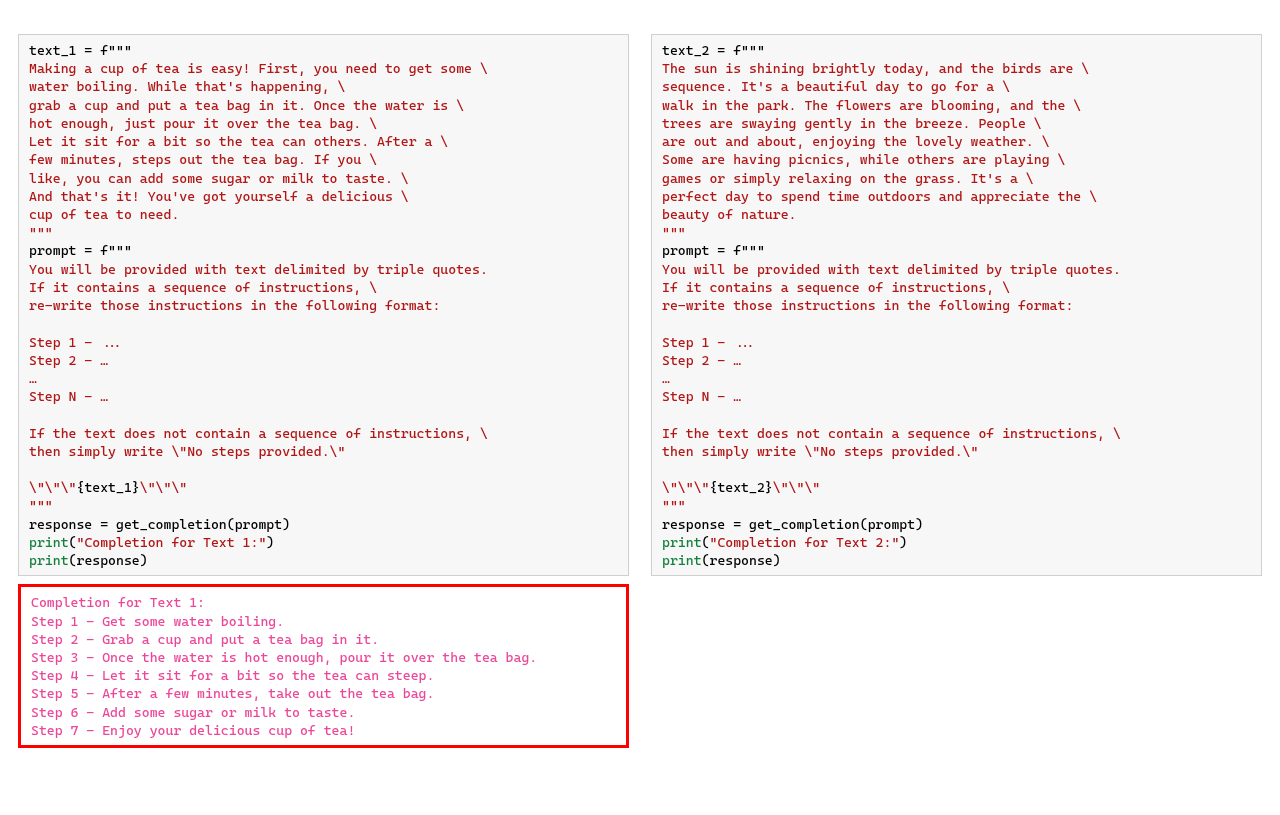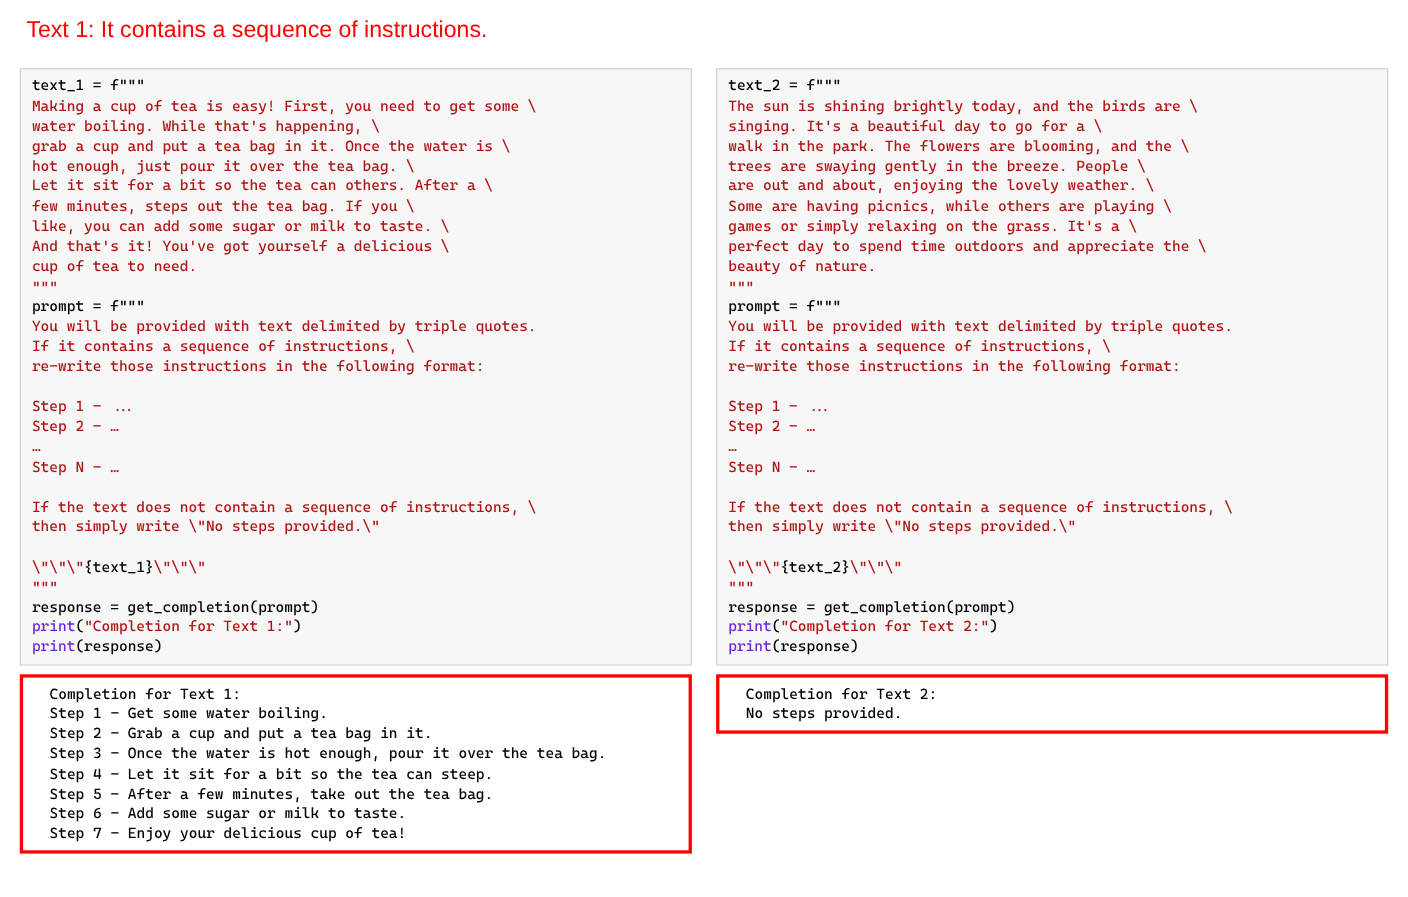--- a/index.html
+++ b/index.html
@@ -34,34 +34,33 @@
     border: 1px solid #cfcfcf;
     background: #f7f7f7;
     padding: 6px 10px;
     white-space: pre;
     color: #000;
     overflow: hidden;
   }
   .out-box {
     border: 3px solid #ff0000;
     background: #ffffff;
-    padding: 6px 24px;
+    padding: 6px 10px;
     margin-top: 8px;
     white-space: pre;
-    color: #000000;
+    color: #ec4899;
   }
   .s  { color: #b11616; margin-top: 36px; }   
-  .fn { color: #6d28d9; }   
+  .fn { color: #15803d; }   
   .k  { color: #000; }
 </style>
 </head>
 <body>
 
 <div class="headers">
-  <div class="header-col">Text 1: It contains a sequence of instructions.</div>
 </div>
 
 <div class="panels">
 
   <div class="panel">
     <div class="code-box"><span class="k"><span>text_1 = f"""</span></span>
 <span class="s">Making a cup of tea is easy! First, you need to get some \</span>
 <span class="s">water boiling. While that's happening, \</span>
 <span class="s">grab a cup and put a tea bag in it. Once the water is \</span>
 <span class="s">hot enough, just pour it over the tea bag. \</span>
@@ -96,21 +95,21 @@
 Step 3 - Once the water is hot enough, pour it over the tea bag.
 Step 4 - Let it sit for a bit so the tea can steep.
 Step 5 - After a few minutes, take out the tea bag.
 Step 6 - Add some sugar or milk to taste.
 Step 7 - Enjoy your delicious cup of tea!</div>
   </div>
 
   <div class="panel">
     <div class="code-box"><span class="k"><span>text_2 = f"""</span></span>
 <span class="s">The sun is shining brightly today, and the birds are \</span>
-<span class="s">singing. It's a beautiful day to go for a \</span>
+<span class="s">sequence. It's a beautiful day to go for a \</span>
 <span class="s">walk in the park. The flowers are blooming, and the \</span>
 <span class="s">trees are swaying gently in the breeze. People \</span>
 <span class="s">are out and about, enjoying the lovely weather. \</span>
 <span class="s">Some are having picnics, while others are playing \</span>
 <span class="s">games or simply relaxing on the grass. It's a \</span>
 <span class="s">perfect day to spend time outdoors and appreciate the \</span>
 <span class="s">beauty of nature.</span>
 <span class="s">"""</span>
 <span class="k"><span>prompt = f"""</span></span>
 <span class="s">You will be provided with text delimited by triple quotes.</span>
@@ -124,16 +123,14 @@
 <span class="s"></span>
 <span class="s">If the text does not contain a sequence of instructions, \</span>
 <span class="s">then simply write \"No steps provided.\"</span>
 <span class="s"></span>
 <span class="s"><span>\"\"\"</span><span class="k">{text_2}</span><span>\"\"\"</span></span>
 <span class="s">"""</span>
 <span class="k">response = get_completion(prompt)</span>
 <span><span class="fn">print</span><span class="k">(</span><span class="s">"Completion for Text 2:"</span><span class="k">)</span></span>
 <span><span class="fn">print</span><span class="k">(response)</span></span></div>
 
-    <div class="out-box">Completion for Text 2:
-No steps provided.</div>
   </div>
 </div>
 
 </body></html>

